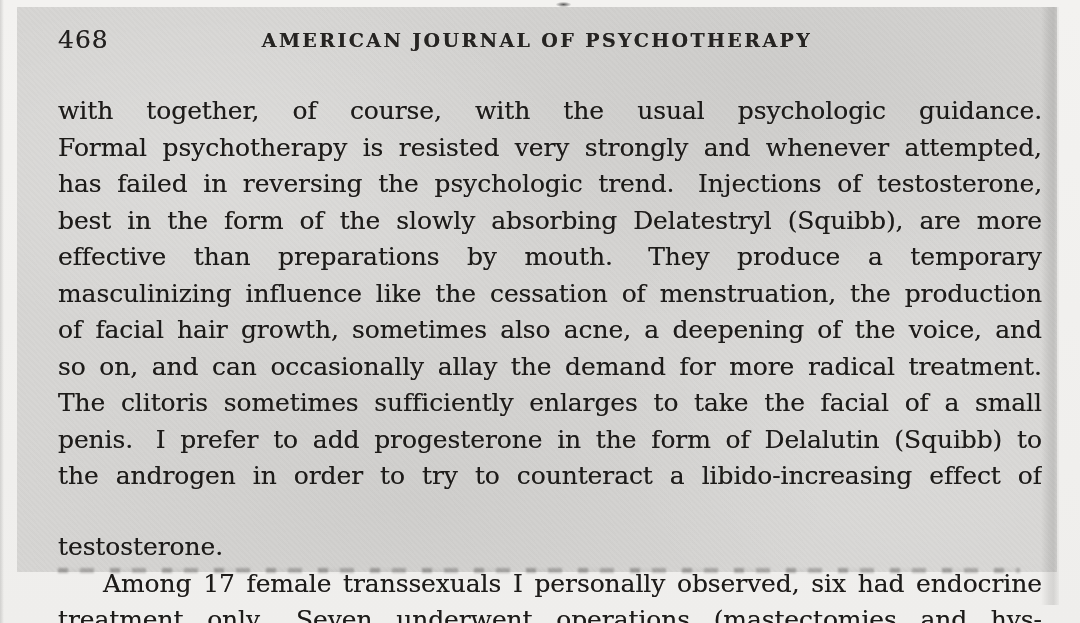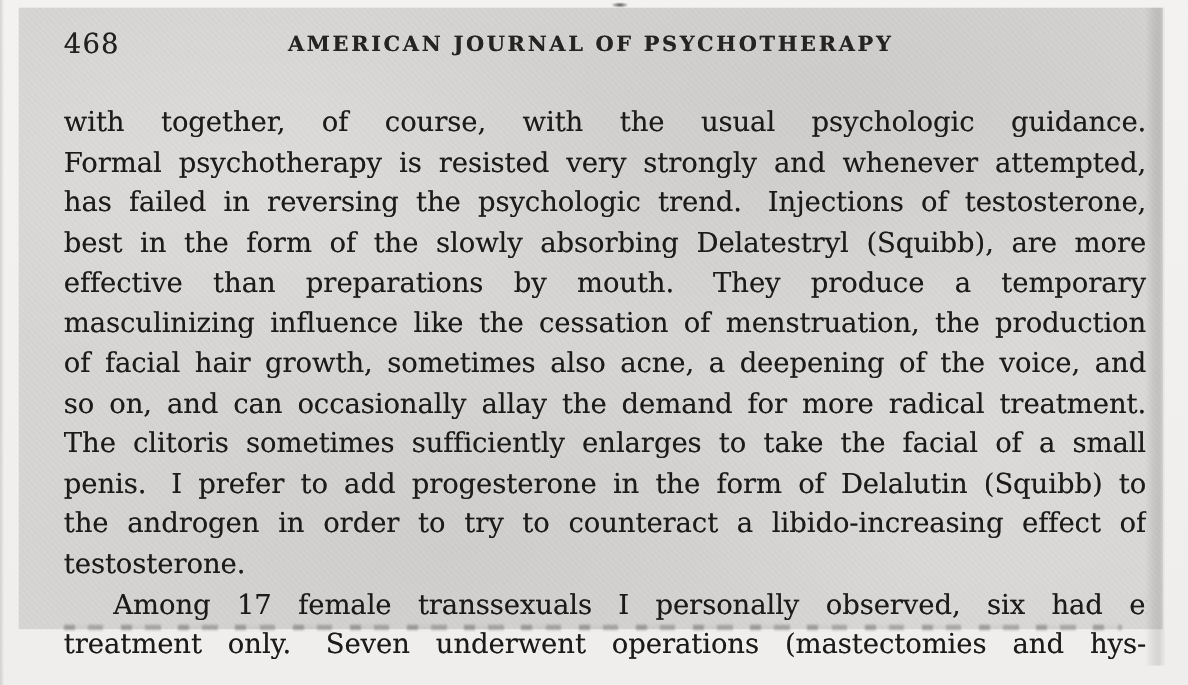--- a/index.html
+++ b/index.html
@@ -51,22 +51,22 @@
   .body-text {
     position:absolute; left:41px; top:86px; width:984px;
     font-size:25px; color:#1d1b19; letter-spacing:-0.1px;
     text-shadow:0 0 0.6px rgba(25,23,21,0.55);
   }
   .tline {
     height:36.55px; line-height:36.55px; overflow:hidden;
     text-align:justify; text-align-last:justify; white-space:nowrap;
     display:flex; justify-content:space-between;
   }
-  .tline.endline { text-align:left; text-align-last:left; display:block; }
-  .tline.indent { padding-left:45px;gap:24px; }
+  .tline.endline { text-align:left; text-align-last:left; display:block;margin-top:34px; }
+  .tline.indent { padding-left:45px; }
   
   .cutoff-line {
     position:absolute; left:41px; bottom:-1px; width:962px; height:5px;
     background:repeating-linear-gradient(90deg,
       rgba(30,28,26,0.55) 0 10px, rgba(30,28,26,0.05) 10px 22px,
       rgba(30,28,26,0.45) 22px 36px, rgba(30,28,26,0.0) 36px 52px);
     filter:blur(1.1px); opacity:0.55;
   }
   
   .left-edge {

